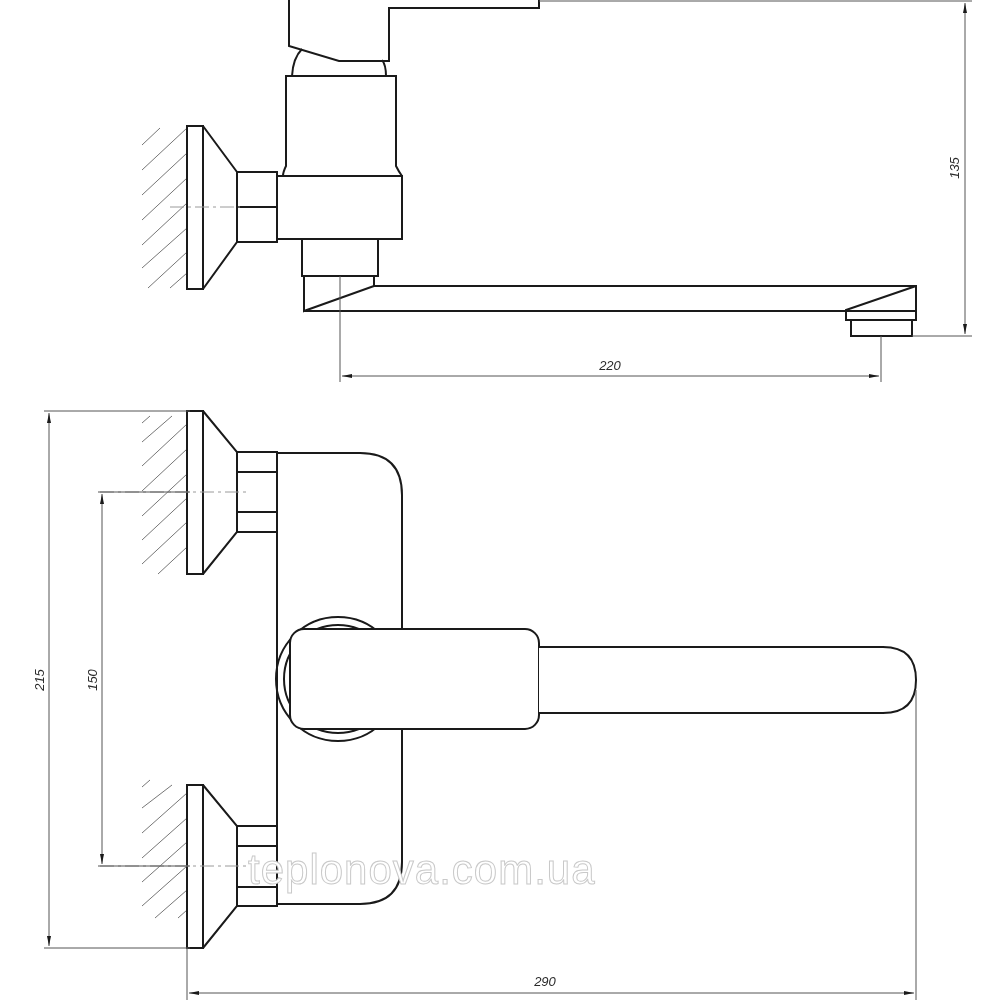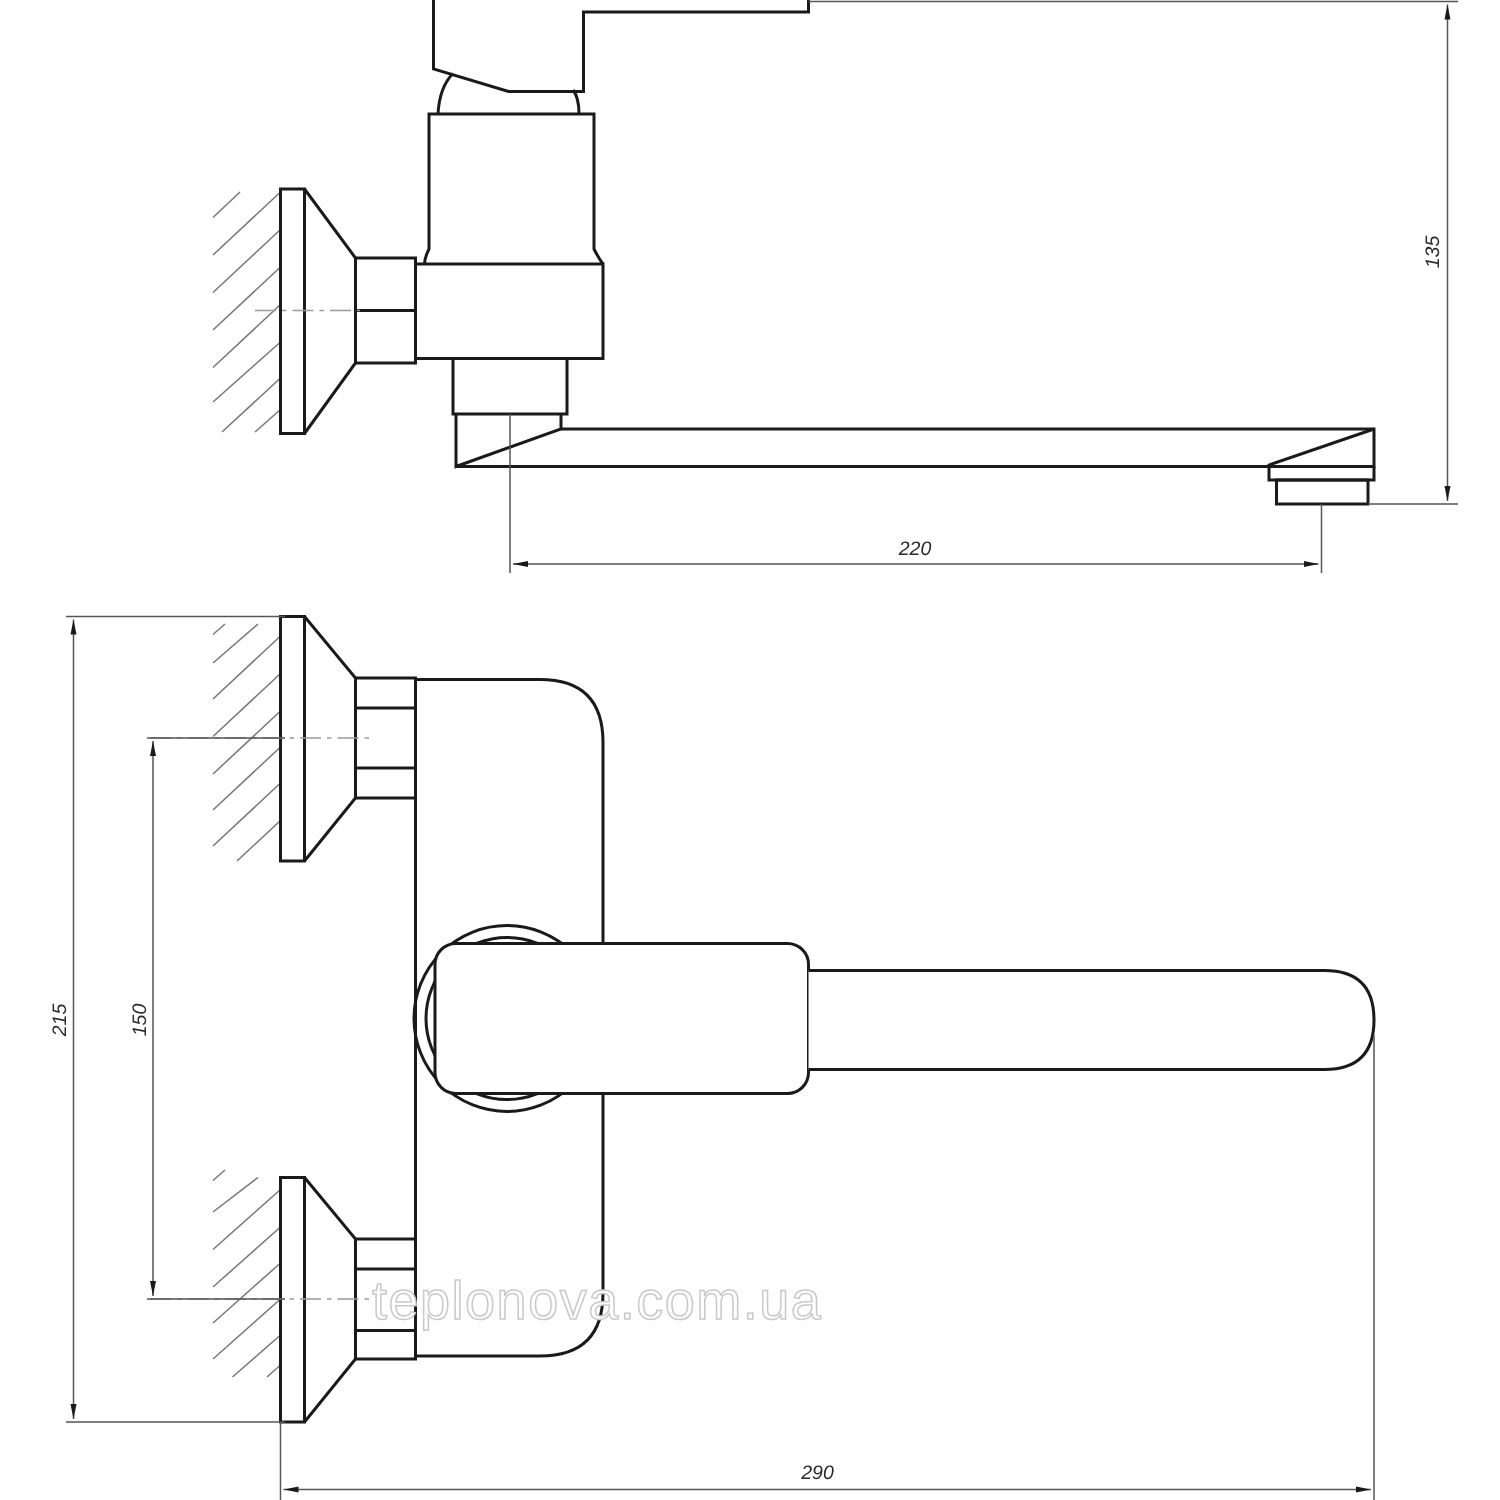--- a/index.html
+++ b/index.html
@@ -4,21 +4,21 @@
 <style>
   html, body { margin: 0; padding: 0; background: #ffffff; }
   body { width: 1000px; height: 1000px; overflow: hidden; position: relative; font-family: "Liberation Sans", sans-serif; }
   #drawing { position: absolute; left: 0; top: 0; width: 1000px; height: 1000px; }
   .part { fill: none; stroke: #1a1a1a; stroke-width: 2; stroke-linejoin: miter; }
   .thin { fill: none; stroke: #555555; stroke-width: 1; }
   .hatch { fill: none; stroke: #777777; stroke-width: 1; }
   .center { fill: none; stroke: #9a9a9a; stroke-width: 1; stroke-dasharray: 14 4 3 4; }
   .arrow { fill: #1a1a1a; stroke: none; }
   .dimtext { font-family: "Liberation Sans", sans-serif; font-style: italic; font-size: 13px; fill: #2a2a2a; }
-  .watermark { position: absolute; left: 248px; top: 846px; font-family: "Liberation Sans", sans-serif; font-size: 36px; color: #ffffff; letter-spacing: 1px;
+  .watermark { position: absolute; left: 248px; top: 846px; font-family: "Liberation Sans", sans-serif; font-size: 42px; color: #ffffff; letter-spacing: 1px;
     -webkit-text-stroke: 1px #c9c9c9; text-shadow: none; pointer-events: none; }
 </style>
 </head>
 <body>
 
 <svg id="drawing" viewBox="0 0 1000 1000" xmlns="http://www.w3.org/2000/svg">
   <defs>
     <marker id="arr" viewBox="0 0 10 10" refX="10" refY="5" markerWidth="10" markerHeight="10" orient="auto-start-reverse">
       <path d="M0,3 L10,5 L0,7 z" class="arrow"></path>
     </marker>

